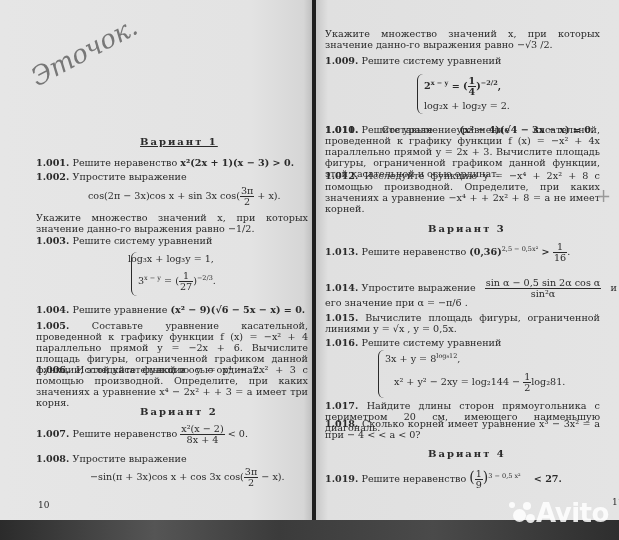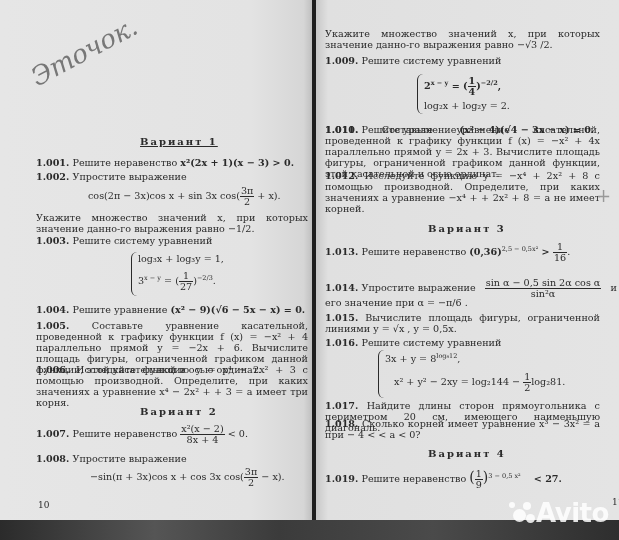--- a/index.html
+++ b/index.html
@@ -62,21 +62,21 @@
 <div class="abs formula" style="left:88px; top:186px;">
   <span>cos(2π − 3x)cos x + sin 3x cos(</span><span class="frac"><span class="n">3π</span><span class="d">2</span></span><span> + x).</span>
 </div>
 <div class="abs txt para" style="left:36px; top:212px;">Укажите множество значений x, при которых значение данно-го выражения равно −1/2.</div>
 
 <div class="abs txt" style="left:36px; top:235px;">
   <span class="num">1.003.</span>
   <span>Решите систему уравнений</span>
 </div>
 <div class="brace" style="left:131px; top:252px; width:6px; height:44px;"></div>
-<div class="abs formula" style="left:138px; top:253px;">log₃x + log₃y = 1,</div>
+<div class="abs formula" style="left:128px; top:253px;">log₃x + log₃y = 1,</div>
 <div class="abs formula" style="left:138px; top:271px;">
   <span>3</span><sup>x − y</sup><span> = (</span><span class="frac"><span class="n">1</span><span class="d">27</span></span><span>)</span><sup>−2/3</sup><span>.</span>
 </div>
 
 <div class="abs txt" style="left:36px; top:304px;">
   <span class="num">1.004.</span>
   <span>Решите уравнение</span>
   <b>(x² − 9)(√6 − 5x − x) = 0.</b>
 </div>
 

